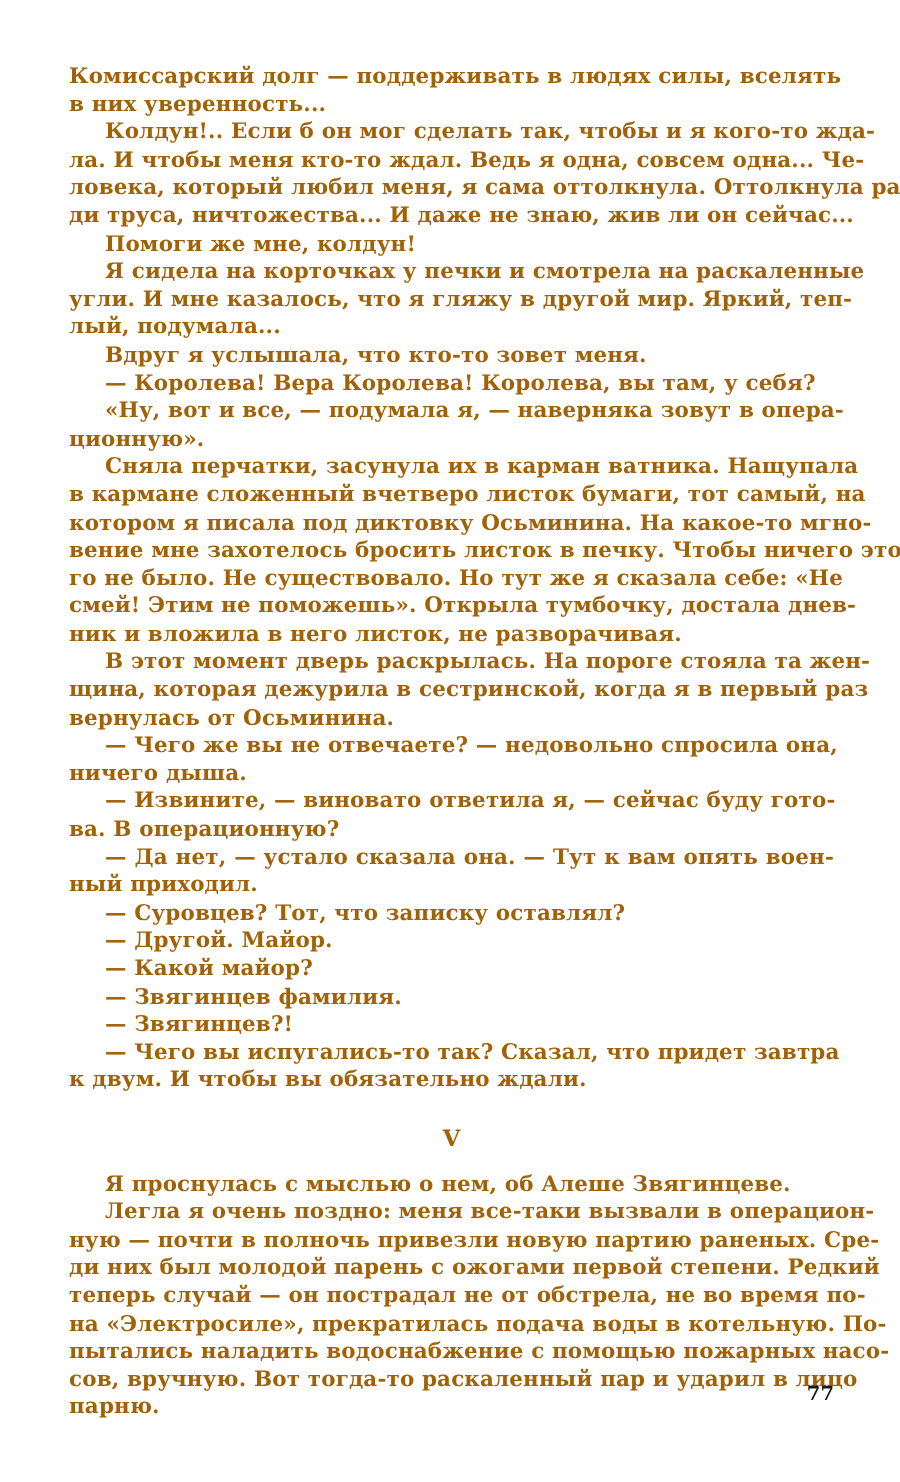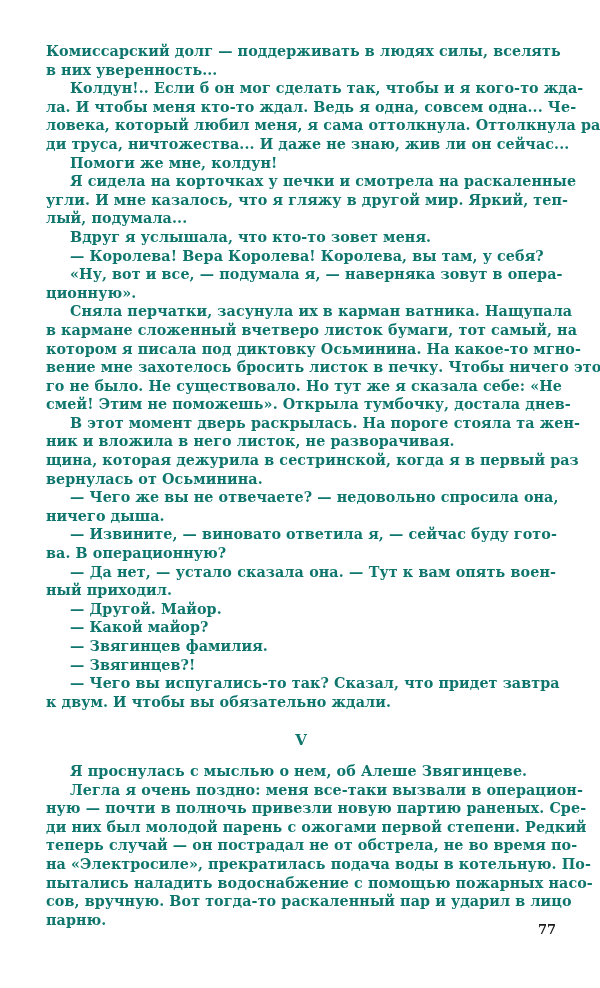--- a/index.html
+++ b/index.html
@@ -1,20 +1,20 @@
 <!DOCTYPE html>
 <html><head>
 <meta charset="utf-8">
 <style>
   html, body { margin: 0; padding: 0; background: #ffffff; }
   body { width: 600px; height: 988px; position: relative; overflow: hidden; }
   .page {
     position: absolute; left: 46px; top: 42px; width: 510px;
     font-family: "DejaVu Serif", "Liberation Serif", serif;
-    font-size: 14.3px; line-height: 18.6px; color: #0f766e;
+    font-size: 14.3px; line-height: 18.6px; color: #a16207;
     font-weight: bold; letter-spacing: 0.1px;
   }
   .line { display: block; white-space: nowrap; text-align: justify; text-align-last: justify; height: 18.6px; }
   .line.last { text-align-last: left; }
   .line.indent { padding-left: 24px; }
   .heading {
     display: block; text-align: center; font-weight: bold;
     font-size: 15px; height: 18.6px; margin-top: 20px; margin-bottom: 12px;
   }
   .page-number {
@@ -41,30 +41,31 @@
       <span class="line indent last">Вдруг я услышала, что кто-то зовет меня.</span>
       <span class="line indent last">— Королева! Вера Королева! Королева, вы там, у себя?</span>
       <span class="line indent">«Ну, вот и все, — подумала я, — наверняка зовут в опера-</span>
       <span class="line last">ционную».</span>
       <span class="line indent">Сняла перчатки, засунула их в карман ватника. Нащупала</span>
       <span class="line">в кармане сложенный вчетверо листок бумаги, тот самый, на</span>
       <span class="line">котором я писала под диктовку Осьминина. На какое-то мгно-</span>
       <span class="line">вение мне захотелось бросить листок в печку. Чтобы ничего это-</span>
       <span class="line">го не было. Не существовало. Но тут же я сказала себе: «Не</span>
       <span class="line">смей! Этим не поможешь». Открыла тумбочку, достала днев-</span>
+      <span class="line last">ник и вложила в него листок, не разворачивая.</span>
       <span class="line indent">В этот момент дверь раскрылась. На пороге стояла та жен-</span>
-      <span class="line last">ник и вложила в него листок, не разворачивая.</span>
       <span class="line">щина, которая дежурила в сестринской, когда я в первый раз</span>
       <span class="line last">вернулась от Осьминина.</span>
       <span class="line indent">— Чего же вы не отвечаете? — недовольно спросила она,</span>
       <span class="line last">ничего дыша.</span>
       <span class="line indent">— Извините, — виновато ответила я, — сейчас буду гото-</span>
       <span class="line last">ва. В операционную?</span>
       <span class="line indent">— Да нет, — устало сказала она. — Тут к вам опять воен-</span>
       <span class="line last">ный приходил.</span>
+      <span class="line indent last">— Суровцев? Тот, что записку оставлял?</span>
       <span class="line indent last">— Другой. Майор.</span>
       <span class="line indent last">— Какой майор?</span>
       <span class="line indent last">— Звягинцев фамилия.</span>
       <span class="line indent last">— Звягинцев?!</span>
       <span class="line indent">— Чего вы испугались-то так? Сказал, что придет завтра</span>
       <span class="line last">к двум. И чтобы вы обязательно ждали.</span>
     </div>
   <div class="heading">V</div>
   <div id="part2">
       <span class="line indent last">Я проснулась с мыслью о нем, об Алеше Звягинцеве.</span>

